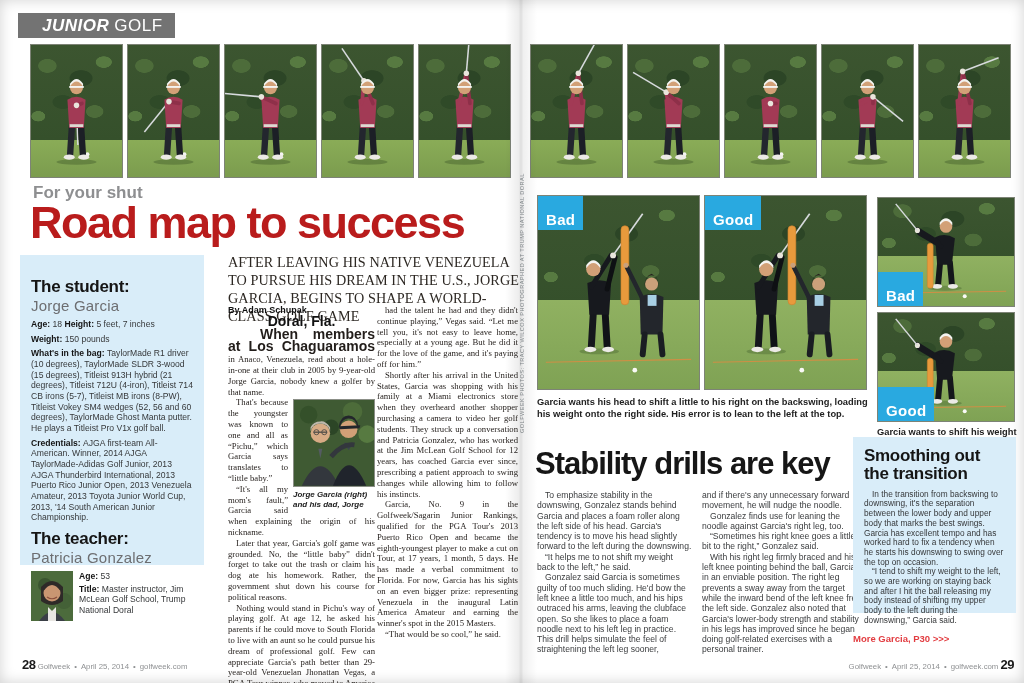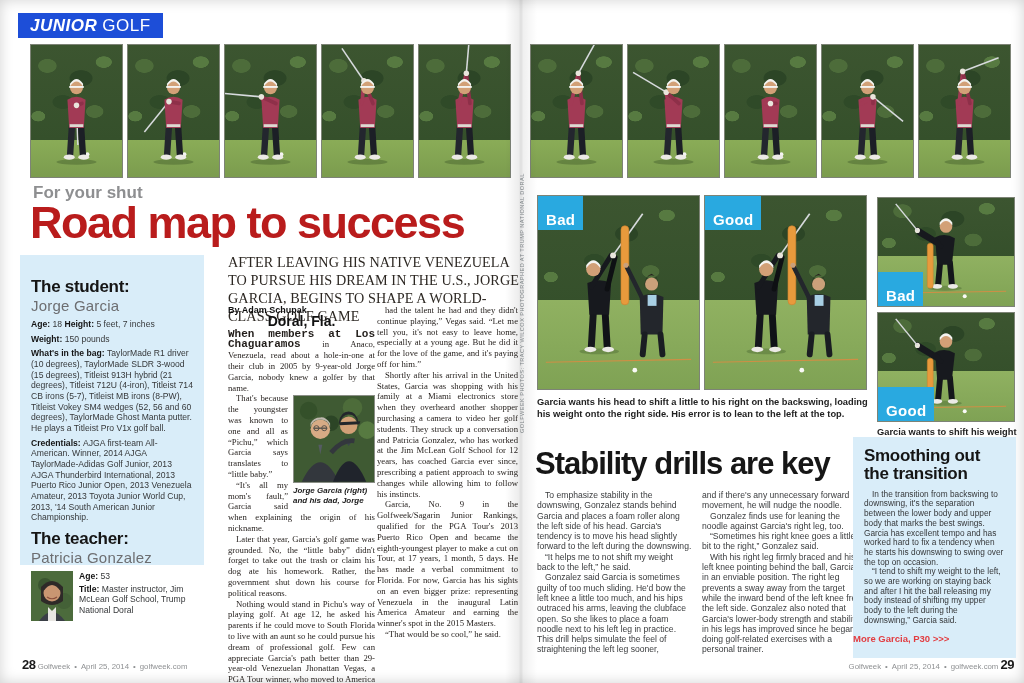--- a/index.html
+++ b/index.html
@@ -10,22 +10,22 @@
     font-family:"Liberation Sans", sans-serif; color:#222;
     box-shadow: inset 0 0 14px rgba(0,0,0,.18);
   }
   .gutter {
     position:absolute; left:505px; top:0; width:32px; height:683px;
     background:linear-gradient(90deg, rgba(0,0,0,0), rgba(0,0,0,.07) 42%, rgba(0,0,0,.13) 50%, rgba(0,0,0,.06) 58%, rgba(0,0,0,0));
     pointer-events:none;
   }
   
   .section-tag {
-    position:absolute; left:18px; top:13px; height:25px; padding:3px 12px 0 12px;
-    background:#1d4ed8; color:#fff; font-size:17px; letter-spacing:.5px;
+    position:absolute; left:18px; top:13px; height:25px; padding:3px 12px 0 24px;
+    background:#737373; color:#fff; font-size:17px; letter-spacing:.5px;
   }
   .section-tag .b { font-weight:800; font-style:italic; }
   .section-tag .l { font-weight:300; margin-left:5px; }
   
   .strip { position:absolute; top:44px; height:134px; display:flex; gap:4px; }
   #strip-left  { left:30px;  width:482px; }
   #strip-right { left:530px; width:482px; }
   .frame {
     position:relative; width:93px; height:134px; border:1px solid #7d8376;
     overflow:hidden; background:#3f5a33; flex:0 0 auto;
@@ -72,21 +72,21 @@
   .article-col {
     position:absolute; top:305px; font-family:"Liberation Serif", serif;
     font-size:8.7px; line-height:10.8px; color:#221d1a; text-align:justify;
   }
   #col1 { left:228px; width:147px; height:356px; }
   #col2 { left:377px; width:141px; height:356px; }
   .article-col p { margin:0; text-indent:8px; }
   .article-col p.noindent { text-indent:0; }
   .byline-row { font-family:"Liberation Sans", sans-serif; font-size:9px; font-weight:700; color:#111; text-indent:0 !important; }
   .dateline { font-family:Liberation Sans, sans-serif; font-size:14px; font-weight:700; color:#111; text-align:center; text-indent:0 !important; margin-bottom:2px !important; }
-  .lead-bold { font-weight:700; font-family:Liberation Mono, monospace; font-size:11px; }
+  .lead-bold { font-weight:700; font-family:Liberation Sans, sans-serif; font-size:14px;margin-left:32px; }
   .inset {
     float:right; width:82px; margin:2px 0 2px 5px; position:relative;font-style:italic;
   }
   .inset-img { position:relative; width:82px; height:88px; overflow:hidden; border:1px solid #8b8f87; background:#3f5a33; }
   .inset figcaption {
     font-family:"Liberation Sans", sans-serif; font-weight:700; font-size:8px; line-height:1.2;
     color:#222; margin-top:3px; text-align:left;
   }
   
   .photo { position:absolute; overflow:hidden; border:1px solid #7d8376; background:#36522c; }
@@ -120,21 +120,21 @@
     position:absolute; left:535px; top:446px; width:330px;
     font-size:31px; font-weight:800; letter-spacing:-1px; color:#161616;
   }
   .stab-col { position:absolute; top:490px; font-size:8.6px; line-height:10.3px; color:#3a3c3e; }
   #stab1 { left:537px; width:155px; }
   #stab2 { left:702px; width:164px; }
   .stab-col p { margin:0; text-indent:8px; }
   .stab-col p:first-child { text-indent:8px; }
   #stab2 p:first-child { text-indent:0; }
   
-  .transition-panel { position:absolute; left:853px; top:437px; width:163px; height:221px; padding:10px 11px; }
+  .transition-panel { position:absolute; left:853px; top:437px; width:163px; height:176px; padding:10px 11px; }
   .transition-headline { font-size:17px; font-weight:800; line-height:1.08; letter-spacing:-.3px; color:#151515; margin-bottom:6px; }
   .transition-body p { font-size:8.3px; line-height:9.7px; color:#36383a; margin:0; text-indent:8px; }
   .more-wrap { position:absolute; left:853px; top:628px; width:163px; text-align:left; }
   .more-wrap span { font-size:9.5px; font-weight:800; color:#e23c40; }
   
   .footer { position:absolute; top:657px; font-size:7.8px; color:#8f9193; }
   .footer .pg { font-size:13px; font-weight:800; color:#1a1a1a; letter-spacing:-.5px; }
   .footer .sep { margin:0 4px; }
   #footer-left { left:22px; }
   #footer-right { right:10px; text-align:right; }

